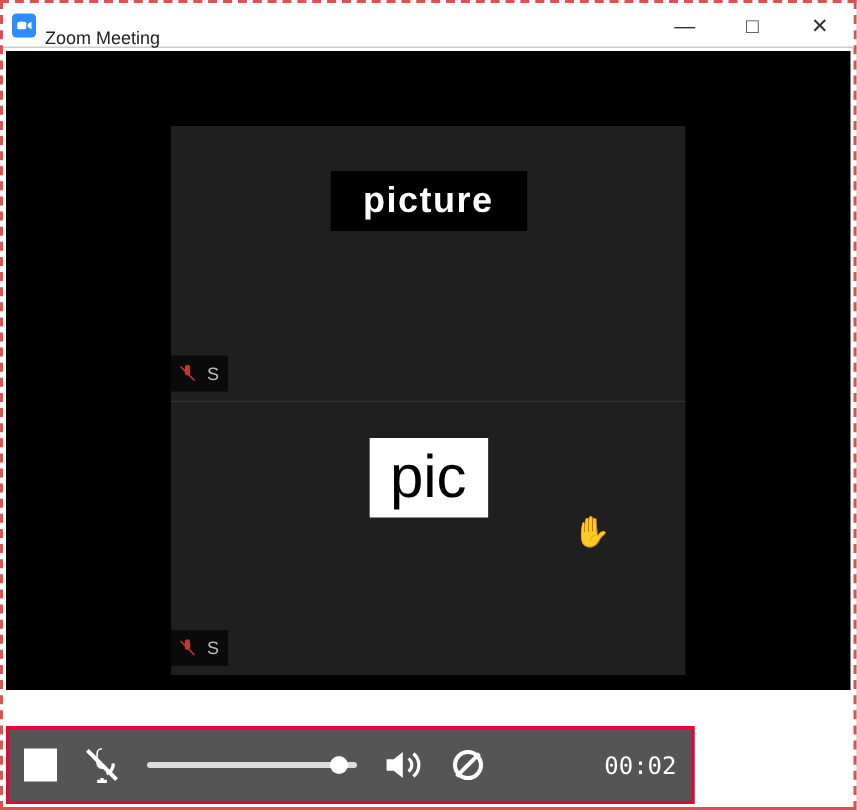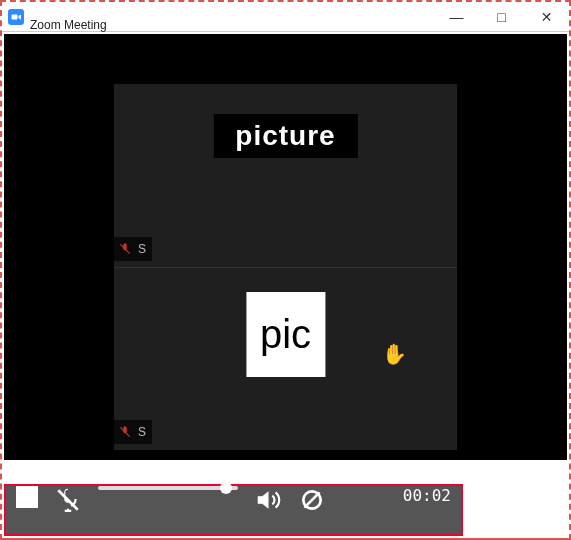--- a/index.html
+++ b/index.html
@@ -34,42 +34,42 @@
     position: absolute; left: 110px; right: 110px; top: 50px; bottom: 10px;
     display: flex; flex-direction: column;
   }
   .tile {
     flex: 1 1 50%; position: relative; background: #1f1f1f;
   }
   .tile + .tile { border-top: 1px solid #333; }
   .tile .thumb-dark {
     position: absolute; top: 30px; left: 50%; transform: translateX(-50%);
     background: #000; color: #fff; font-weight: 900;
-    font-size: 28px; padding: 6px 22px; letter-spacing: 1px;
+    font-size: 24px; padding: 6px 22px; letter-spacing: 1px;
     font-family: Arial, sans-serif;
   }
   .tile .thumb-light {
     position: absolute; top: 24px; left: 50%; transform: translateX(-50%);
     background: #fff; color: #000; font-weight: 400;
-    font-size: 40px; padding: 20px 14px; font-family: Arial, sans-serif; text-align: center;
+    font-size: 40px; padding: 4px 14px; font-family: Arial, sans-serif; text-align: center;
   }
   .hand {
     position: absolute; right: 50px; top: 74px; color: #fff; font-size: 20px;
   }
   .namebadge {
     position: absolute; left: 0; bottom: 6px; display: flex; align-items: center;
     background: #0a0a0a; height: 24px; padding: 0 6px 0 4px; gap: 4px;
   }
   .mic-muted {
     width: 14px; height: 14px; display: inline-flex;
   }
   .namebadge .nm { color: #bbb; font-size: 12px; margin-left: 2px; }
   .player {
     position: absolute; left: 2px; right: 106px; bottom: 2px; height: 52px;
-    background: #555; border: 2px solid #e03; display: flex; align-items: flex-start;
+    background: #555; border: 2px solid #e03; display: flex; align-items: center;
     padding: 0 10px; gap: 16px; color: #fff;
   }
   .player .stopbtn {
     width: 22px; height: 22px; background: #fff;
   }
   .player .iconbtn {
     width: 28px; height: 28px; display: inline-flex; align-items: center; justify-content: center;
   }
   .player .iconbtn svg { width: 26px; height: 26px; fill: #fff; stroke: #fff; }
   .slider {

